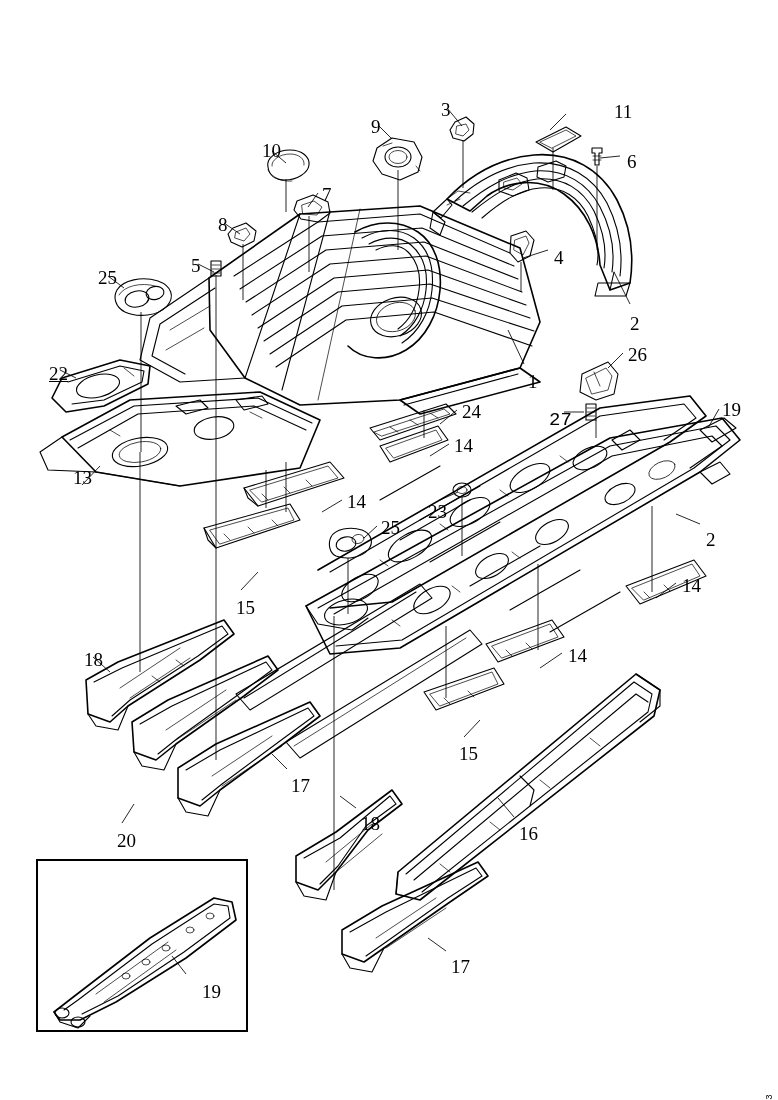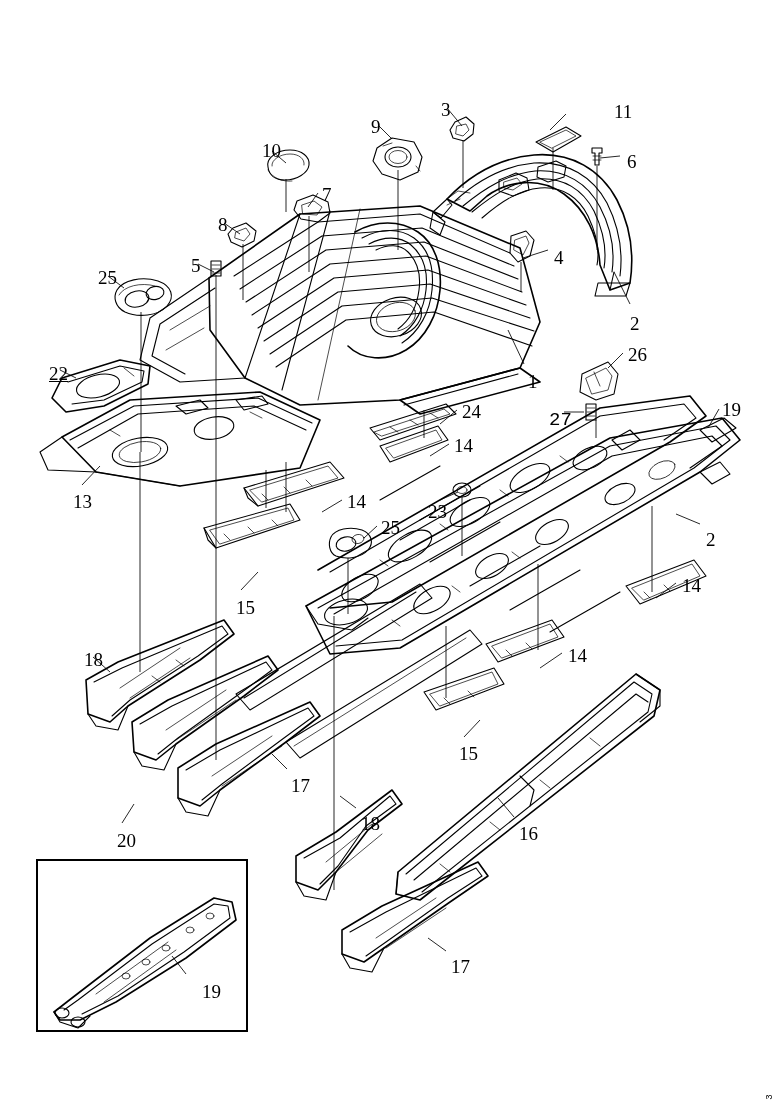--- a/index.html
+++ b/index.html
@@ -396,21 +396,21 @@
     <div class="lbl" style="left: 441px; top: 100px;">3</div>
     <div class="lbl" style="left: 554px; top: 248px;">4</div>
     <div class="lbl" style="left: 191px; top: 256px;">5</div>
     <div class="lbl" style="left: 627px; top: 152px;">6</div>
     <div class="lbl" style="left: 322px; top: 185px;">7</div>
     <div class="lbl" style="left: 218px; top: 215px;">8</div>
     <div class="lbl" style="left: 371px; top: 117px;">9</div>
     <div class="lbl" style="left: 262px; top: 141px;">10</div>
     <div class="lbl" style="left: 570px; top: 102px; margin-left: 44px;">11</div>
     <div class="lbl" style="left: 706px; top: 530px;">2</div>
-    <div class="lbl" style="left: 73px; top: 492px;">13</div>
+    <div class="lbl" style="left: 73px; top: 468px;">13</div>
     <div class="lbl" style="left: 454px; top: 436px;">14</div>
     <div class="lbl" style="left: 347px; top: 492px;">14</div>
     <div class="lbl" style="left: 682px; top: 576px;">14</div>
     <div class="lbl" style="left: 568px; top: 646px;">14</div>
     <div class="lbl" style="left: 236px; top: 598px;">15</div>
     <div class="lbl" style="left: 459px; top: 744px;">15</div>
     <div class="lbl" style="left: 519px; top: 824px;">16</div>
     <div class="lbl" style="left: 291px; top: 776px;">17</div>
     <div class="lbl" style="left: 451px; top: 957px;">17</div>
     <div class="lbl" style="left: 84px; top: 650px;">18</div>

